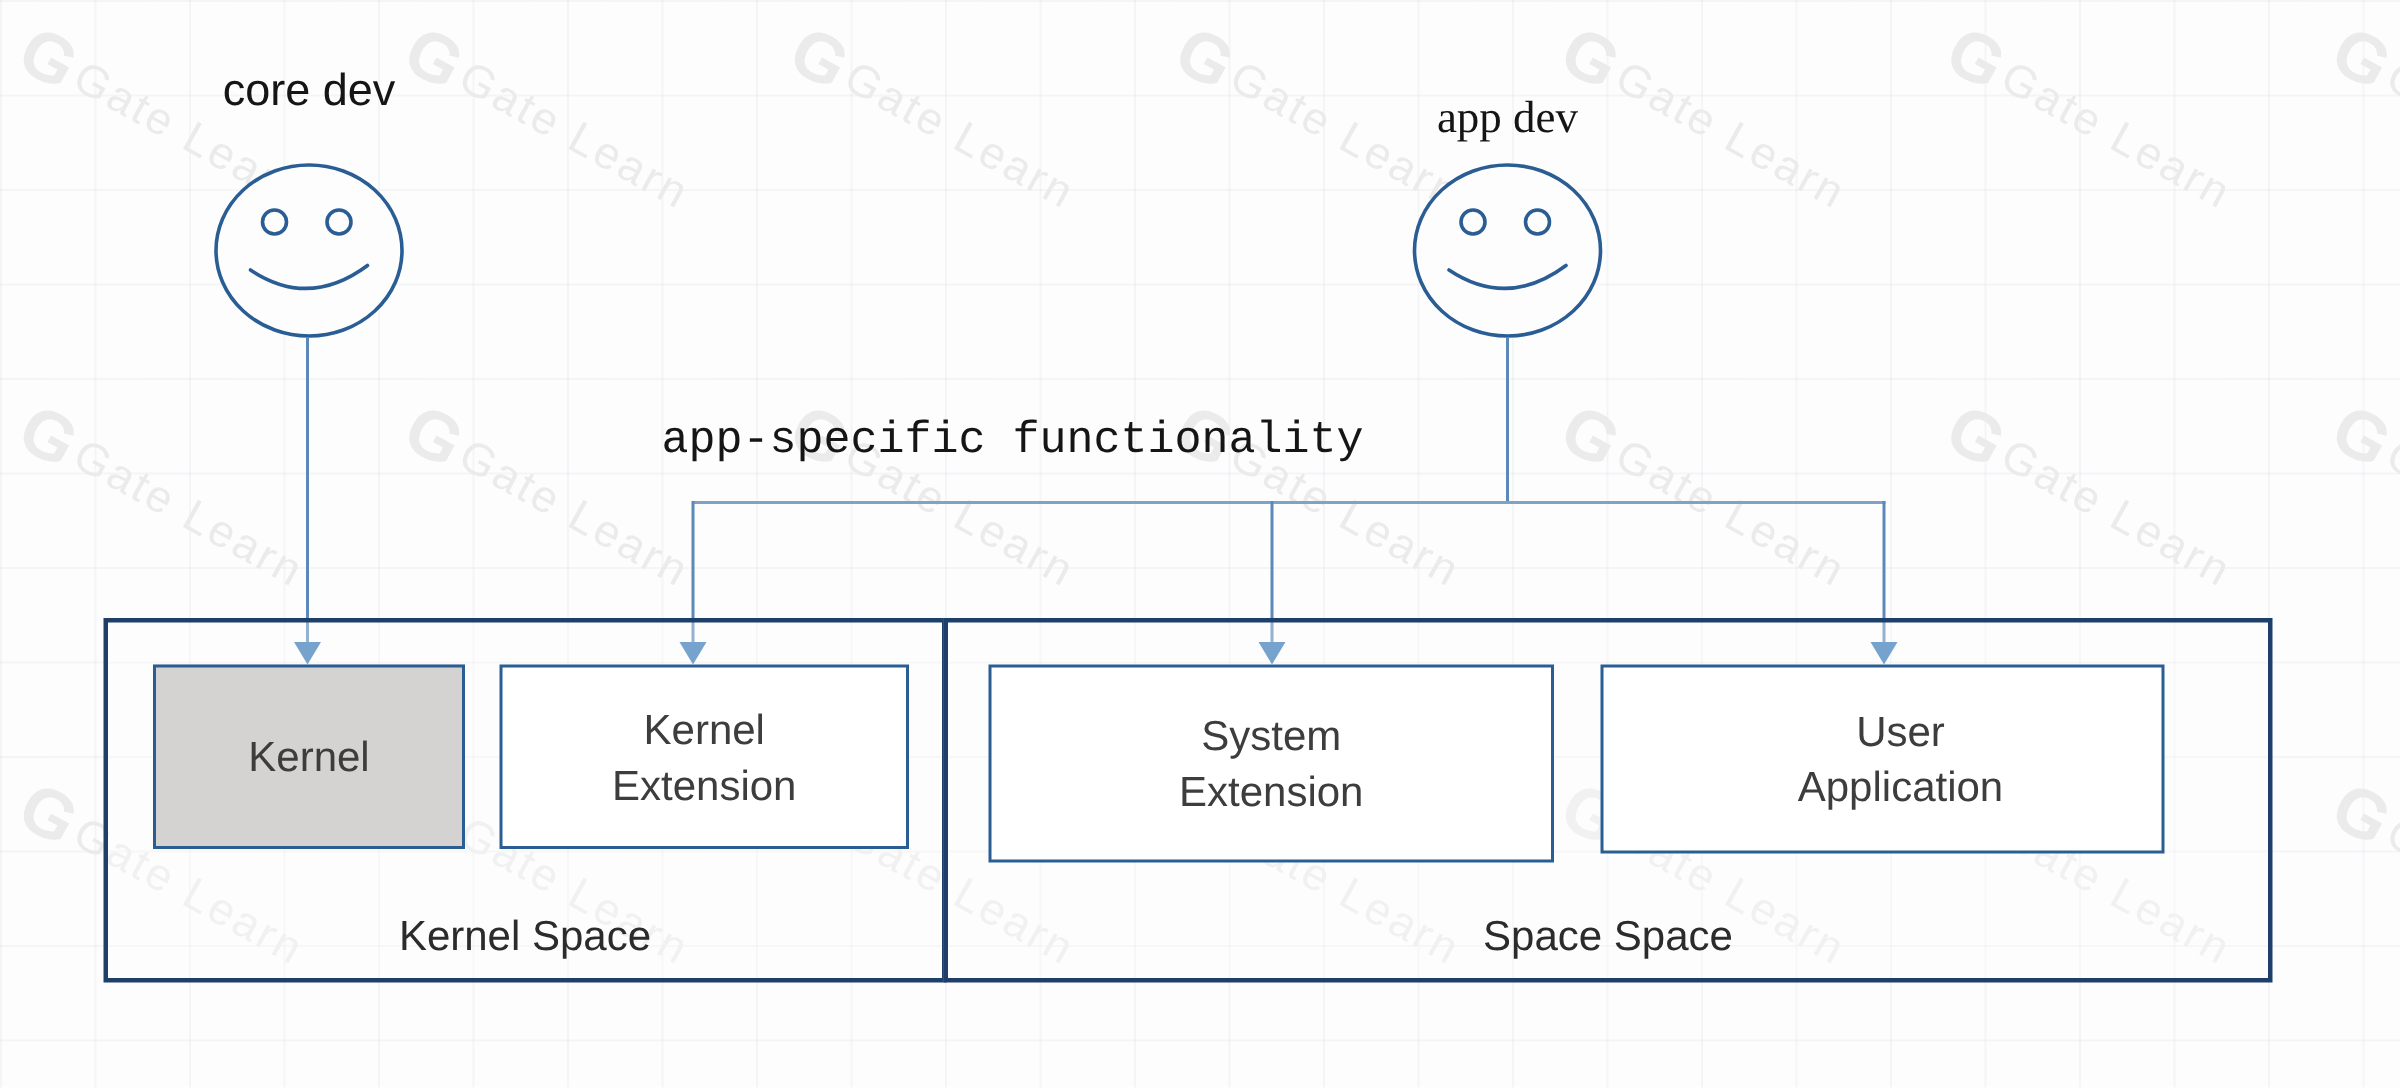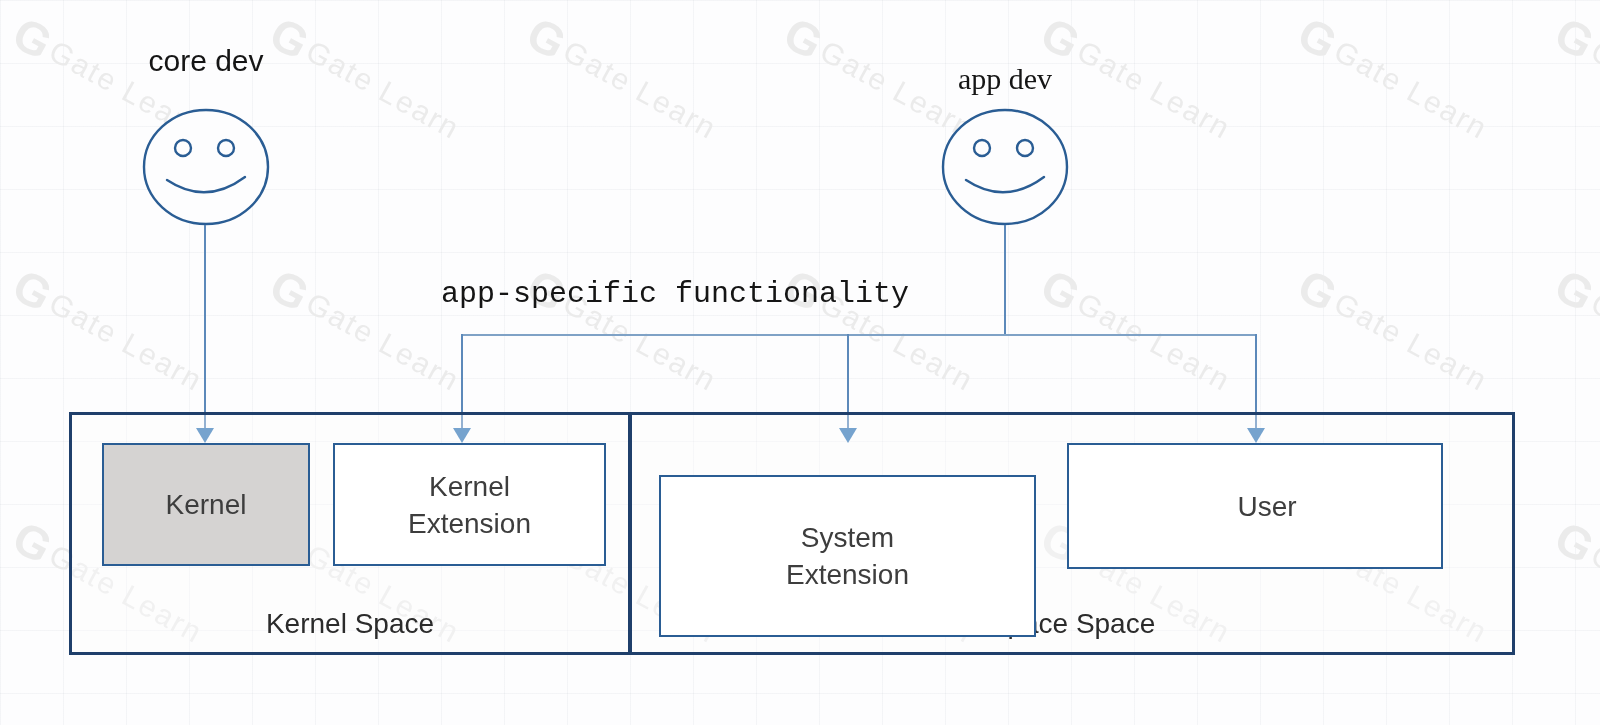--- a/index.html
+++ b/index.html
@@ -164,22 +164,23 @@
 
   <div class="node gray" style="left:102px;top:443px;width:208px;height:123px;">
     <div>Kernel</div>
   </div>
 
   <div class="node" style="left:333px;top:443px;width:273px;height:123px;">
     <div>Kernel</div>
     <div>Extension</div>
   </div>
 
-  <div class="node" style="left:659px;top:443px;width:377px;height:162px;margin-top:32px;">
+  <div class="node" style="left:659px;top:443px;width:377px;height:132px;">
     <div>System</div>
     <div>Extension</div>
   </div>
 
   <div class="node" style="left:1067px;top:443px;width:376px;height:126px;padding-left:24px;">
     <div>User</div>
+    <div>Application</div>
   </div>
 
 </div>
 
 </body></html>

